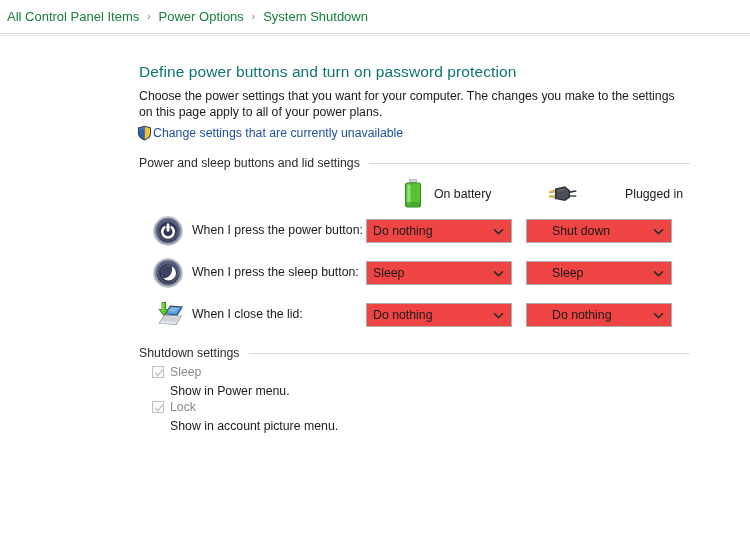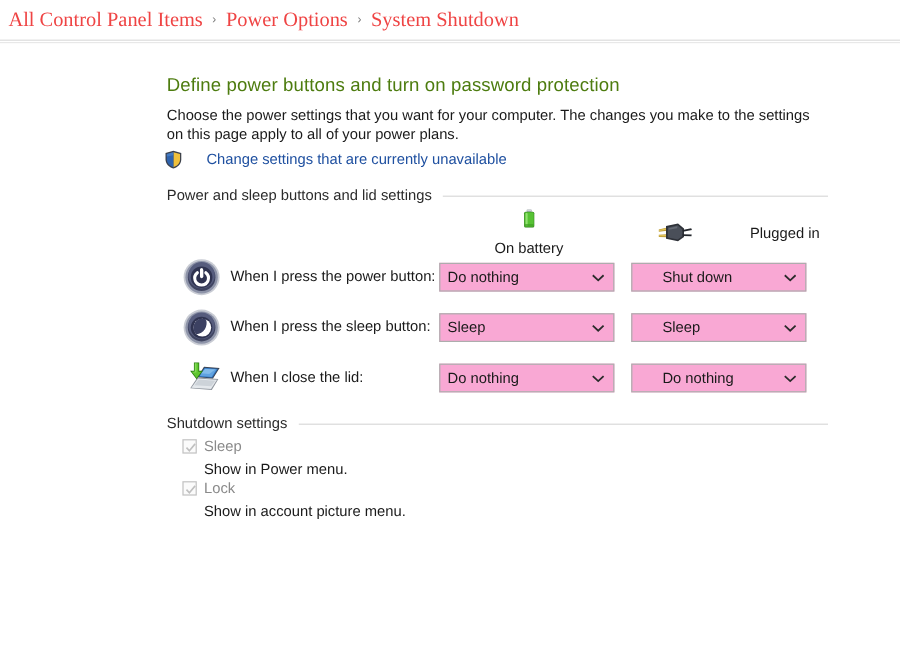--- a/index.html
+++ b/index.html
@@ -30,26 +30,25 @@
   }
   .breadcrumb-bar:after {
     content: "";
     position: absolute;
     left: 0; right: 0;
     bottom: -3px;
     height: 1px;
     background: #e8e8e8;
   }
   .crumb {
-    font-size: 17px;
-    color: #ef4444;
+    font-size: 13px;
+    color: #15803d;
     padding: 1px 3px;
     white-space: nowrap;
     cursor: default;
-    font-family: Liberation Serif, serif;
   }
   .crumb-sep {
     color: #7a7a7a;
     font-size: 10px;
     padding: 0 5px;
     user-select: none;
   }
 
   
   .content {
@@ -59,42 +58,42 @@
     right: 0;
     bottom: 0;
     background: #ffffff;
   }
 
   .page-title {
     position: absolute;
     left: 139px;
     top: 25px;
     font-size: 15.5px;
-    color: #4d7c0f;
+    color: #0f766e;
     letter-spacing: 0.1px;
     white-space: nowrap;
   }
 
   .intro {
     position: absolute;
     left: 139px;
     top: 50px;
     width: 545px;
     font-size: 12.3px;
     line-height: 16px;
     color: #1a1a1a;
   }
 
   .uac-link-row {
     position: absolute;
     left: 137px;
     top: 87px;
     display: flex;
     align-items: center;
-    gap: 20px;
+    gap: 1px;
     justify-content: flex-end;
   }
   .shield-icon {
     width: 15px;
     height: 16px;
     display: block;
     flex: none;
   }
   .uac-link {
     font-size: 12.3px;
@@ -134,21 +133,21 @@
     width: 100%;
   }
   .col-head {
     position: absolute;
     display: flex;
     align-items: center;
     gap: 9px;
     top: 0;
     height: 40px;
   }
-  #col-battery { left: 412px; flex-direction: column; }
+  #col-battery { left: 401px; }
   #col-plugged { left: 546px; gap: 47px; }
   .col-head-label {
     font-size: 12.3px;
     color: #1a1a1a;
     white-space: nowrap;
   }
 
   .battery-icon { width: 24px; height: 32px; display:block; }
   .plug-icon { width: 32px; height: 24px; display:block; }
 
@@ -181,21 +180,21 @@
     white-space: nowrap;
   }
 
   
   .combo {
     position: absolute;
     top: 5px;
     width: 146px;
     height: 24px;
     box-sizing: border-box;
-    background: #f9a8d4;
+    background: #ef4444;
     border: 1px solid #adadad;
     display: flex;
     align-items: center;
     cursor: default;
   }
   .combo.col-a { left: 366px; }
   .combo.col-b { left: 526px; padding-left: 19px; }
   .combo-value {
     flex: 1;
     padding-left: 6px;

